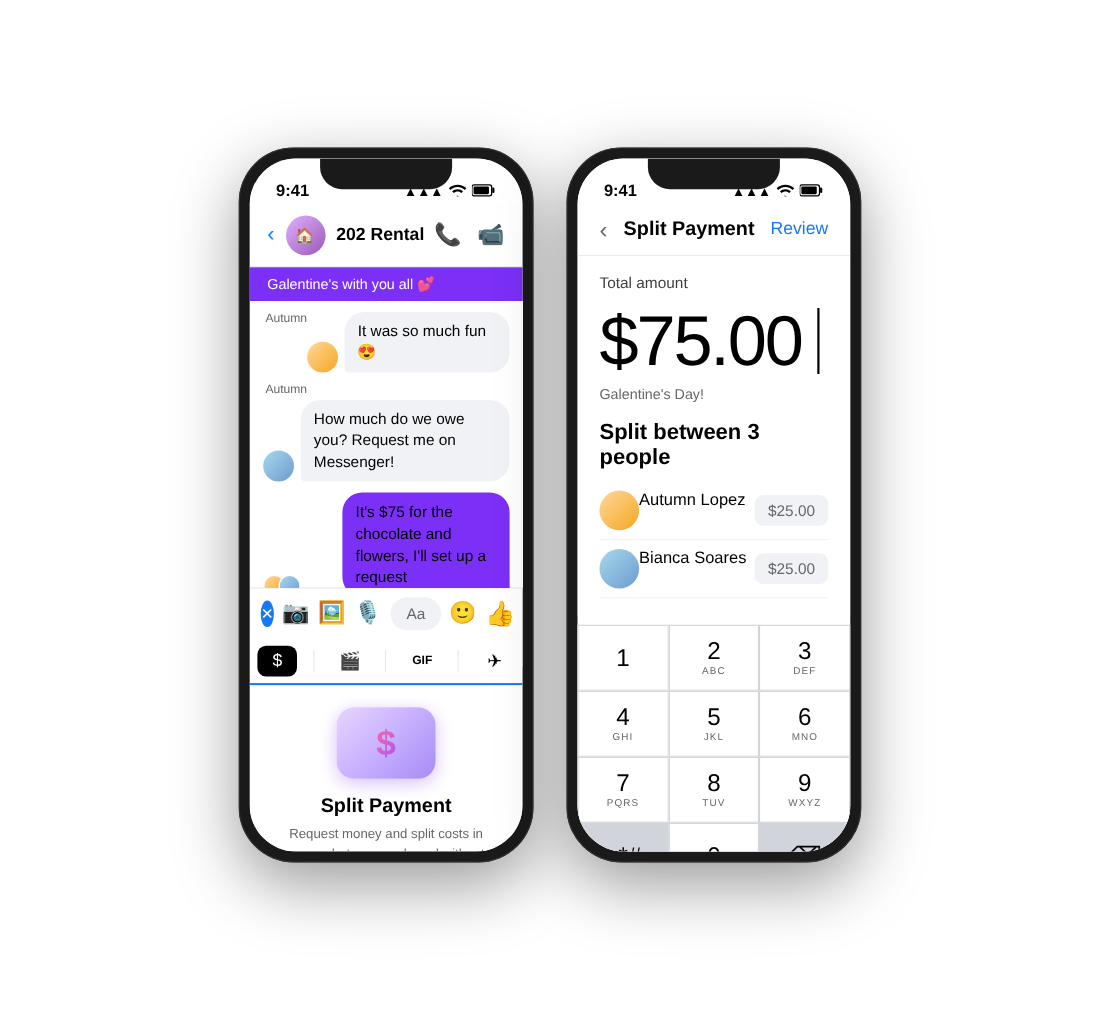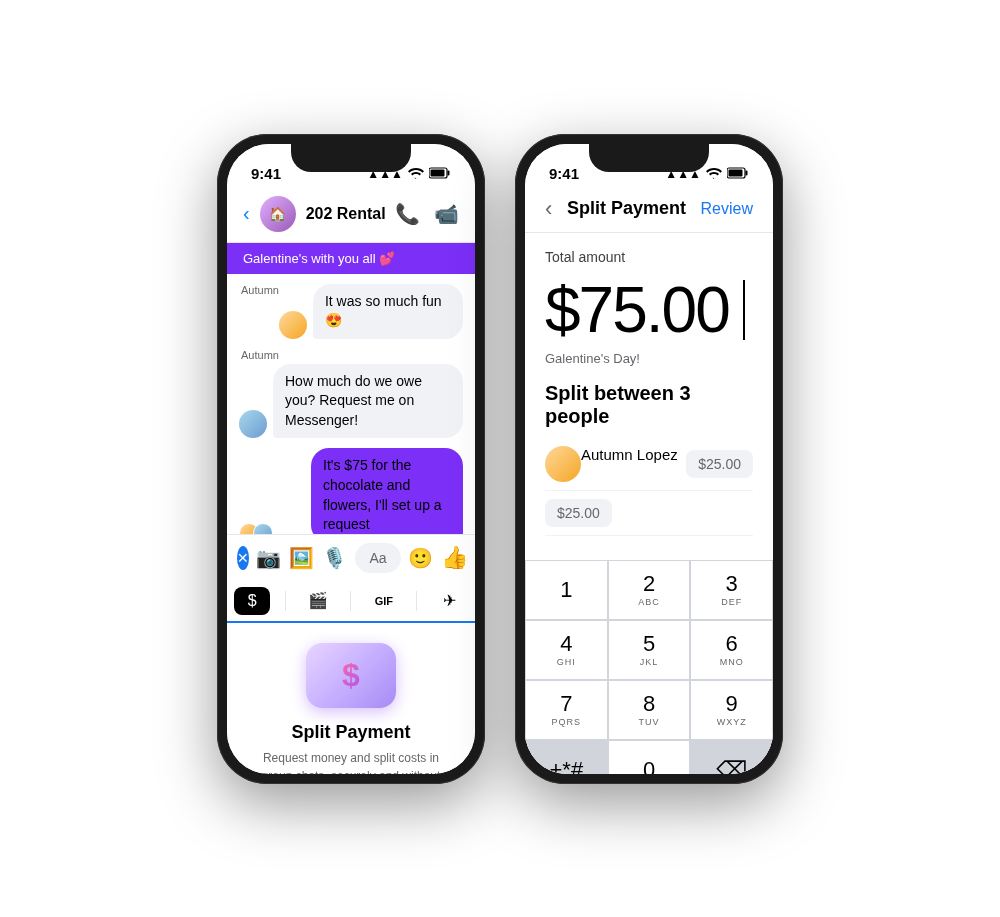--- a/index.html
+++ b/index.html
@@ -451,20 +451,24 @@
 
         <div class="split-person">
           <div class="split-person-left">
             <div class="split-person-avatar avatar-autumn"></div>
             <span class="split-person-name">Autumn Lopez</span>
           </div>
           <span class="split-person-amount">$25.00</span>
         </div>
 
         <div class="split-person">
+          <div class="split-person-left">
+            <div class="split-person-avatar avatar-bianca"></div>
+            <span class="split-person-name">Bianca Soares</span>
+          </div>
           <span class="split-person-amount">$25.00</span>
         </div>
       </div>
 
       <div class="numpad" id="numpad-container">
           <div class="numpad-row">
             <div class="numpad-key">
               <span class="numpad-key-main">1</span>
             </div>
             <div class="numpad-key">

